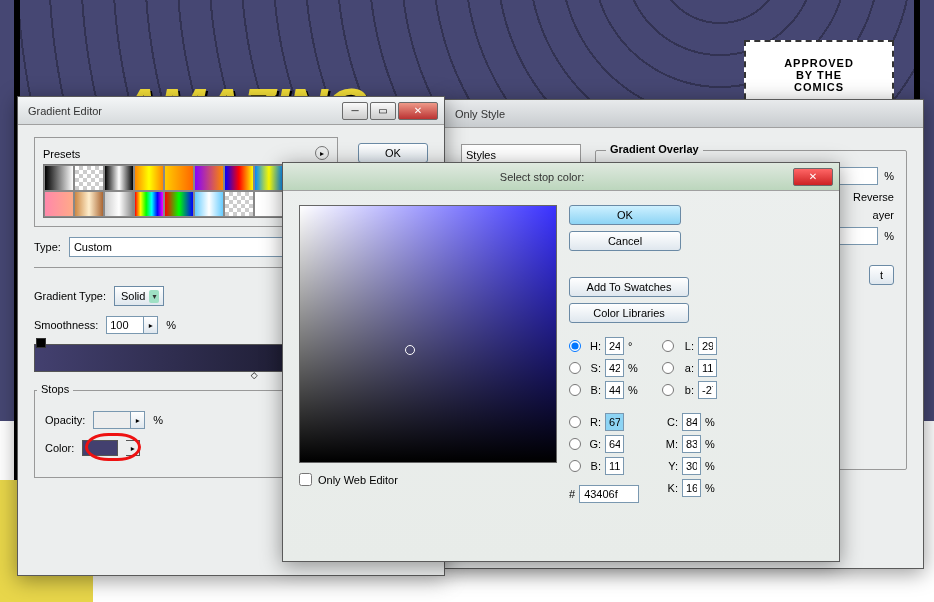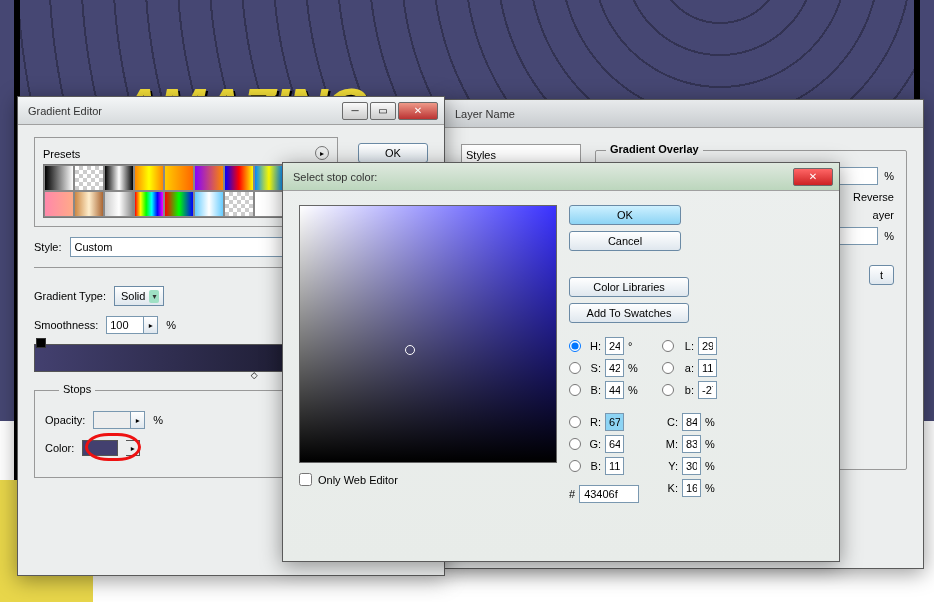--- a/index.html
+++ b/index.html
@@ -50,28 +50,28 @@
 .spinner { display:inline-flex; align-items:center; }
 .spinner input { width: 38px; height: 18px; border: 1px solid #7a98b0; text-align: left; padding: 0 3px; }
 .spinner .arrow { width: 14px; height: 18px; border: 1px solid #7a98b0; border-left:none; background: linear-gradient(180deg, #fff, #dfe7ee); display:inline-flex; align-items:center; justify-content:center; font-size:8px; }
 
 .grad-bar-wrap { margin-top:10px; position:relative; }
 .grad-bar { height: 28px; border: 1px solid #555; background: linear-gradient(90deg, #43406f, #0b0b15); margin: 6px 0; }
 .opacity-stop { position:absolute; top:-6px; left:2px; width:10px; height:10px; border:1px solid #333; background:#000; }
 .midpoint { position:absolute; bottom:-8px; left:55%; font-size:9px; }
 
 .hgroup { border:1px solid #999; padding:10px; margin-top:18px; position:relative; }
-.hgroup .legend { position:absolute; top:-8px; left:24px; background:#eceeee; padding:0 4px; }
+.hgroup .legend { position:absolute; top:-8px; left:2px; background:#eceeee; padding:0 4px; }
 .swatch { width:36px; height:16px; border:1px solid #555; display:inline-block; vertical-align:middle; background:#43406f; }
 .swatch-arrow { width:14px; height:16px; border:1px solid #555; border-left:none; display:inline-flex; align-items:center; justify-content:center; font-size:8px; }
 .red-circle { position:absolute; width:56px; height:28px; border:3px solid #e11; border-radius:50%/60%; pointer-events:none; }
 
 
 #colorPicker { left: 282px; top: 162px; width: 558px; height: 400px; background: linear-gradient(180deg, #ecefee, #e8ece9); }
-#colorPicker .titlebar { background: linear-gradient(180deg, #dfe9df, #bcd6bd); }
+#colorPicker .titlebar { background: linear-gradient(180deg, #dfe9df, #bcd6bd); text-align: center; }
 #colorPicker .titlebar .winbtn.close { background: linear-gradient(180deg, #f66, #c22); }
 #colorPicker .body { padding: 14px 16px; display:flex; gap:12px; }
 
 .cp-field-wrap { position:relative; width:258px; height:258px; }
 .cp-field { width:100%; height:100%; border:1px solid #666; background:
   linear-gradient(to top, #000, transparent),
   linear-gradient(to right, #fff, #3a32ff); }
 .cp-marker { position:absolute; width:10px; height:10px; border:1px solid #fff; border-radius:50%; left:106px; top:140px; }
 .cp-hue { width:20px; height:258px; border:1px solid #666; background: linear-gradient(180deg, #f00 0%, #f0f 16%, #00f 33%, #0ff 50%, #0f0 66%, #ff0 83%, #f00 100%); position:relative; }
 .hue-slider { position:absolute; left:-5px; right:-5px; top:116px; height:6px; }
@@ -102,26 +102,31 @@
 .only-web { margin-top:10px; display:flex; align-items:center; gap:6px; }
 
 </style>
 </head>
 <body>
 
 <div class="backdrop">
   <div class="panel-border"></div>
   <div class="comic-web"></div>
   <div class="amazing">AMAZING</div>
+  <div class="stamp">
+    <span>APPROVED</span>
+    <span>BY THE</span>
+    <span>COMICS</span>
+  </div>
   <div class="bottom-strip"></div>
 </div>
 
 <div class="window" id="layerStyle">
   <div class="titlebar inactive">
-    <span class="title">Layer Name</span>
+    <span class="title">Only Style</span>
   </div>
   <div class="body">
     <div class="ls-left">
       <div style="padding:4px;border-bottom:1px solid #ccc;">Styles</div>
     </div>
     <div class="ls-right">
       <div class="groupbox" style="height:320px;">
         <span class="legend">Gradient Overlay</span>
         <div class="row" style="justify-content:flex-end;">
           <input class="small-input" style="">
@@ -178,21 +183,21 @@
           <div class="preset" style="background:repeating-conic-gradient(#ccc 0 25%,#fff 0 50%) 0 0/8px 8px;"></div>
           <div class="preset" style="background:#fff;"></div>
         </div>
       </div>
       <div style="display:flex;flex-direction:column;gap:6px; margin-top:6px;">
         <span class="btn" style="width:70px;">OK</span>
       </div>
     </div>
 
     <div class="field-row">
-      <label>Style:</label>
+      <label>Type:</label>
       <input class="text-input" value="Custom" style="">
     </div>
 
     <div style="border-top:1px solid #999;margin-top:4px;padding-top:8px;">
       <div class="field-row">
         <label>Gradient Type:</label>
         <span class="select">
             <span>Solid</span>
           </span>
       </div>
@@ -253,22 +258,22 @@
         <input type="checkbox" style="">
         <label>Only Web Editor</label>
       </div>
     </div>
 
 
     <div class="cp-right">
       <div class="cp-btn ok">OK</div>
       <div class="cp-btn">Cancel</div>
       <div style="height:14px;"></div>
+      <div class="cp-btn" style="width:120px;">Add To Swatches</div>
       <div class="cp-btn" style="width:120px;">Color Libraries</div>
-      <div class="cp-btn" style="width:120px;">Add To Swatches</div>
 
       <div class="cp-values">
         <div class="cp-col">
           <div class="valrow">
             <input type="radio" name="m1" checked="" style="">
             <label>H:</label>
             <input class="small-input" value="244" style="">
             <span class="unit">°</span>
           </div>
           <div class="valrow">

